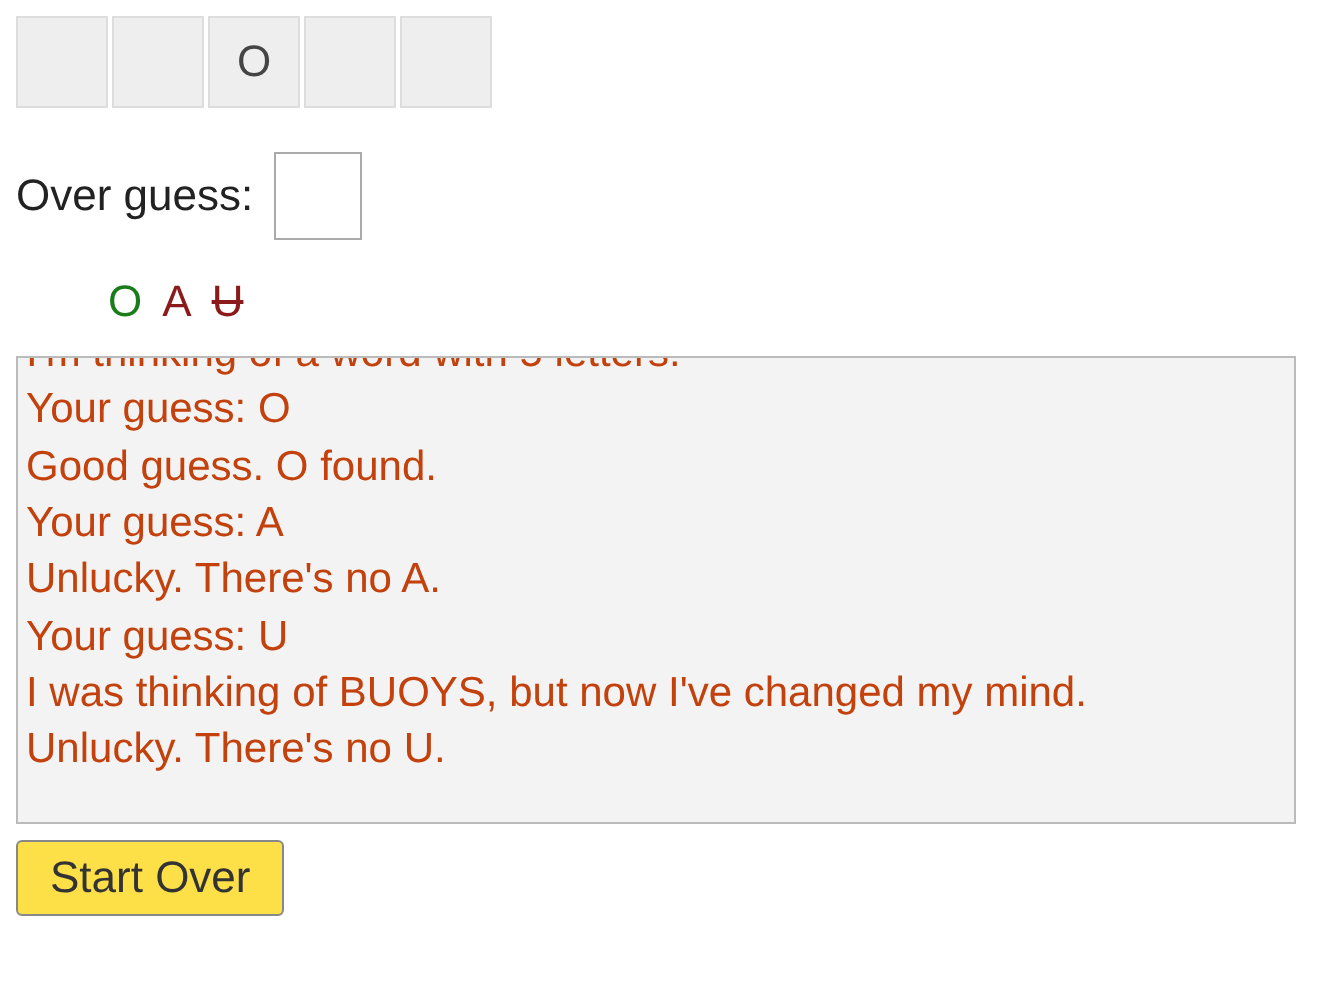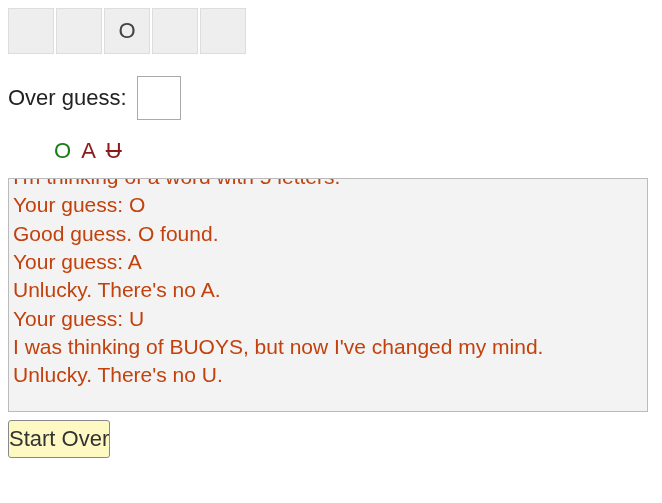--- a/index.html
+++ b/index.html
@@ -69,26 +69,26 @@
     line-height: 1.35;
     font-family: Arial, Helvetica, sans-serif;
     resize: none;
     white-space: pre-wrap;
   }
   .log-cutoff {
     margin-top: -18px;
   }
   .start-over {
     margin-top: 8px;
-    background: #fef9c3;
+    background: #fde047;
     border: 1px solid #888;
     border-radius: 3px;
     font-size: 22px;
     color: #333;
-    padding: 5px 0;
+    padding: 5px 16px;
     cursor: pointer;
     font-family: Arial, Helvetica, sans-serif;
   }
 </style>
 </head>
 <body>
 
 
 
 <div class="word-row">

